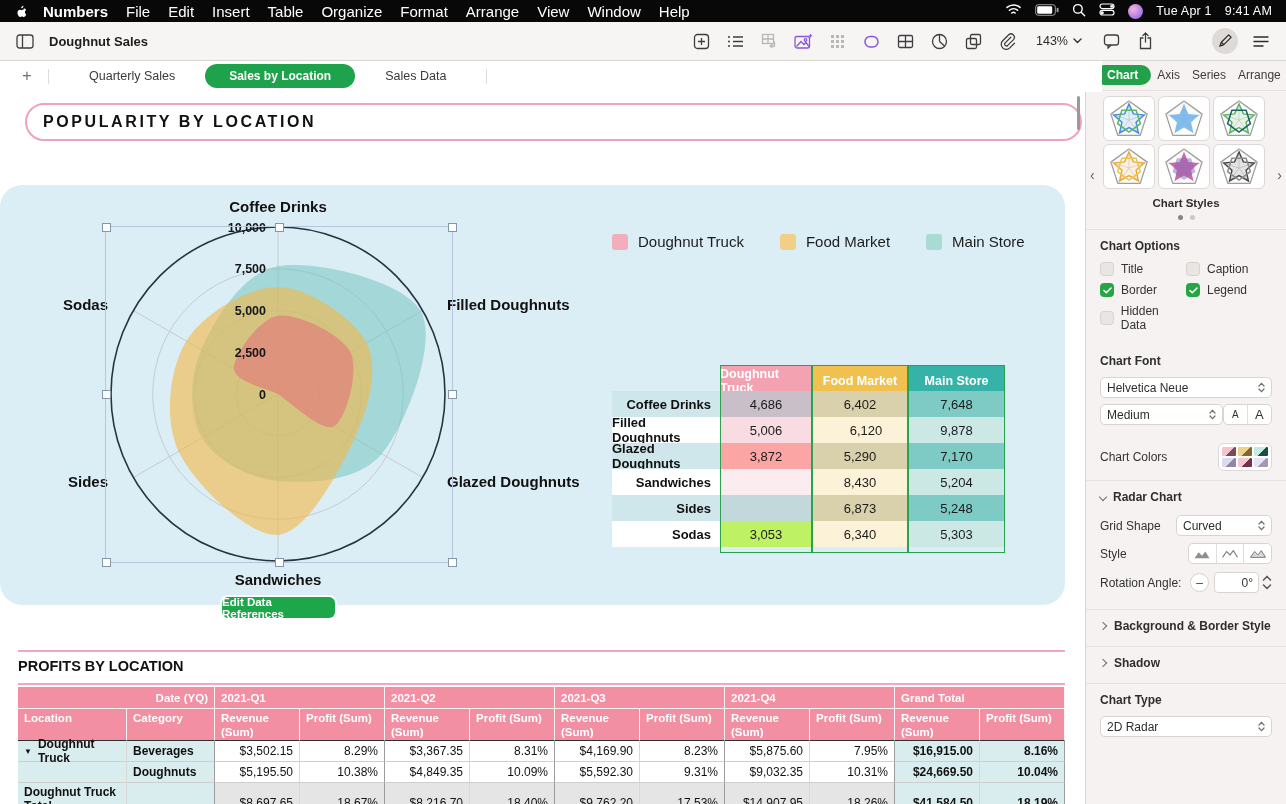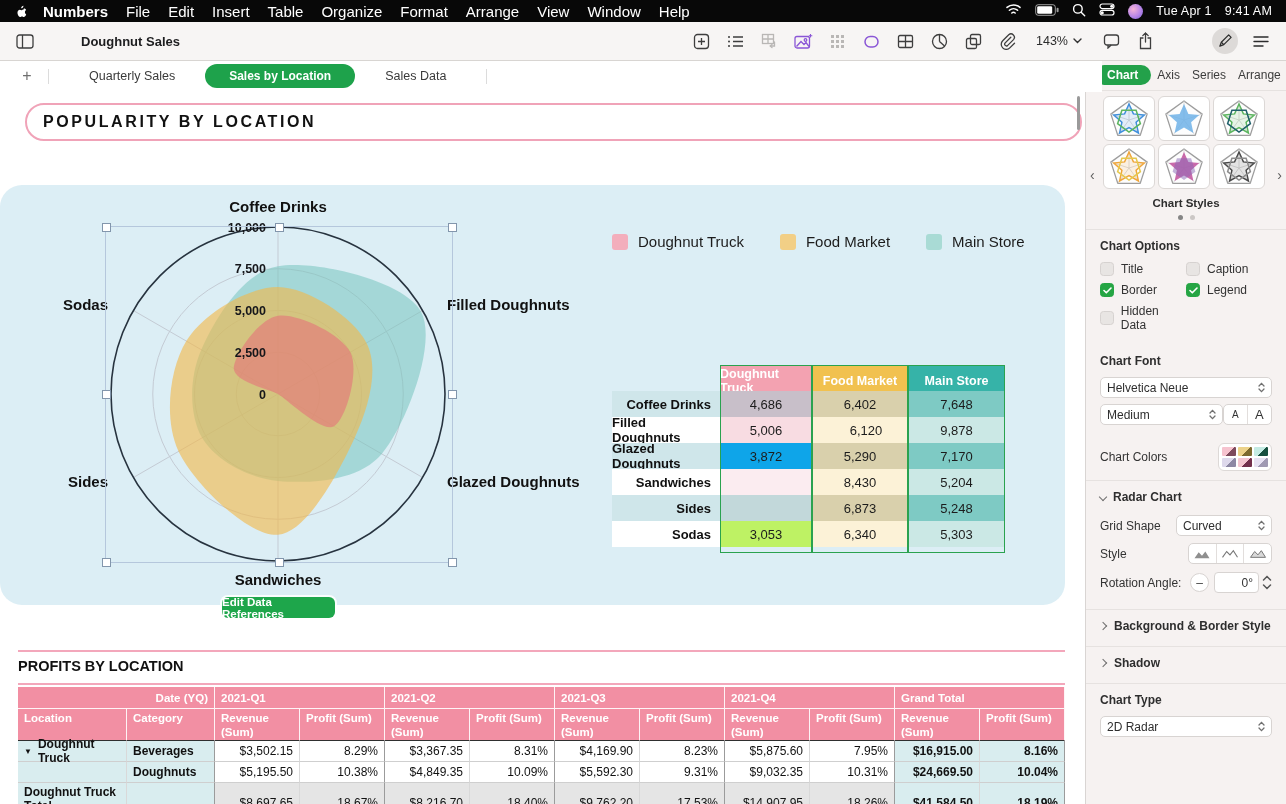--- a/index.html
+++ b/index.html
@@ -11,21 +11,21 @@
   .menubar .apple{display:flex;align-items:center;margin-right:6px;}
   #menu-items{display:flex;align-items:center;}
   #menu-items span{font-size:15px;padding:0 9px;}
   #menu-items span.app{font-weight:700;}
   .menu-status{margin-left:auto;display:flex;align-items:center;gap:13px;font-size:12.5px;}
   .menu-status .dt{letter-spacing:.2px;}
   
   .toolbar{position:absolute;top:22px;left:0;right:0;height:38px;background:#f7f5f4;
            border-bottom:1px solid #d8d5d2;display:flex;align-items:center;z-index:20;}
   .tb-left{display:flex;align-items:center;gap:13px;padding-left:14px;}
-  .doc-title{font-size:13px;font-weight:700;color:#1d1d1f;margin-left:32px;}
+  .doc-title{font-size:13px;font-weight:700;color:#1d1d1f;}
   .tb-right{margin-left:auto;display:flex;align-items:center;gap:12px;padding-right:14px;}
   .tbi{display:flex;align-items:center;justify-content:center;width:22px;height:24px;color:#3e3e3e;}
   .tbi.dim{color:#b9b7b5;}
   .tbi.purple{color:#8a56d6;}
   .tbi.activebg{background:#dddad8;border-radius:50%;width:26px;height:26px;}
   .zoomctl{display:flex;align-items:center;gap:5px;font-size:12.5px;color:#2c2c2c;margin:1px 6px;}
   .gap-l{margin-left:44px;}
   
   .tabbar{position:absolute;top:60px;left:0;width:1086px;height:32px;background:#fff;display:flex;
           align-items:center;padding-left:16px;z-index:10;}
@@ -381,21 +381,21 @@
         <div class="hd" style="background: rgb(54, 179, 168);">Main Store</div>
         <div class="rl" style="background: rgb(207, 230, 234);">Coffee Drinks</div>
         <div class="rv" style="background: rgb(200, 191, 201);">4,686</div>
         <div class="rv" style="background: rgb(217, 208, 172);">6,402</div>
         <div class="rv" style="background: rgb(126, 202, 196);">7,648</div>
         <div class="rl" style="background: rgb(255, 255, 255);">Filled Doughnuts</div>
         <div class="rv" style="background: rgb(248, 220, 226);">5,006</div>
         <div class="rv" style="background: rgb(252, 242, 215); padding-left: 12px;">6,120</div>
         <div class="rv" style="background: rgb(203, 232, 229);">9,878</div>
         <div class="rl" style="background: rgb(207, 230, 234);">Glazed Doughnuts</div>
-        <div class="rv" style="background: #0ea5e9;">3,872</div>
+        <div class="rv" style="background: #fca5a5;">3,872</div>
         <div class="rv" style="background: rgb(217, 208, 172);">5,290</div>
         <div class="rv" style="background: rgb(126, 202, 196);">7,170</div>
         <div class="rl" style="background: rgb(255, 255, 255);">Sandwiches</div>
         <div class="rv" style="background: rgb(251, 236, 240);"></div>
         <div class="rv" style="background: rgb(252, 242, 215);">8,430</div>
         <div class="rv" style="background: rgb(203, 232, 229);">5,204</div>
         <div class="rl" style="background: rgb(207, 230, 234);">Sides</div>
         <div class="rv" style="background: rgb(194, 216, 218);"></div>
         <div class="rv" style="background: rgb(217, 208, 172);">6,873</div>
         <div class="rv" style="background: rgb(126, 202, 196);">5,248</div>

